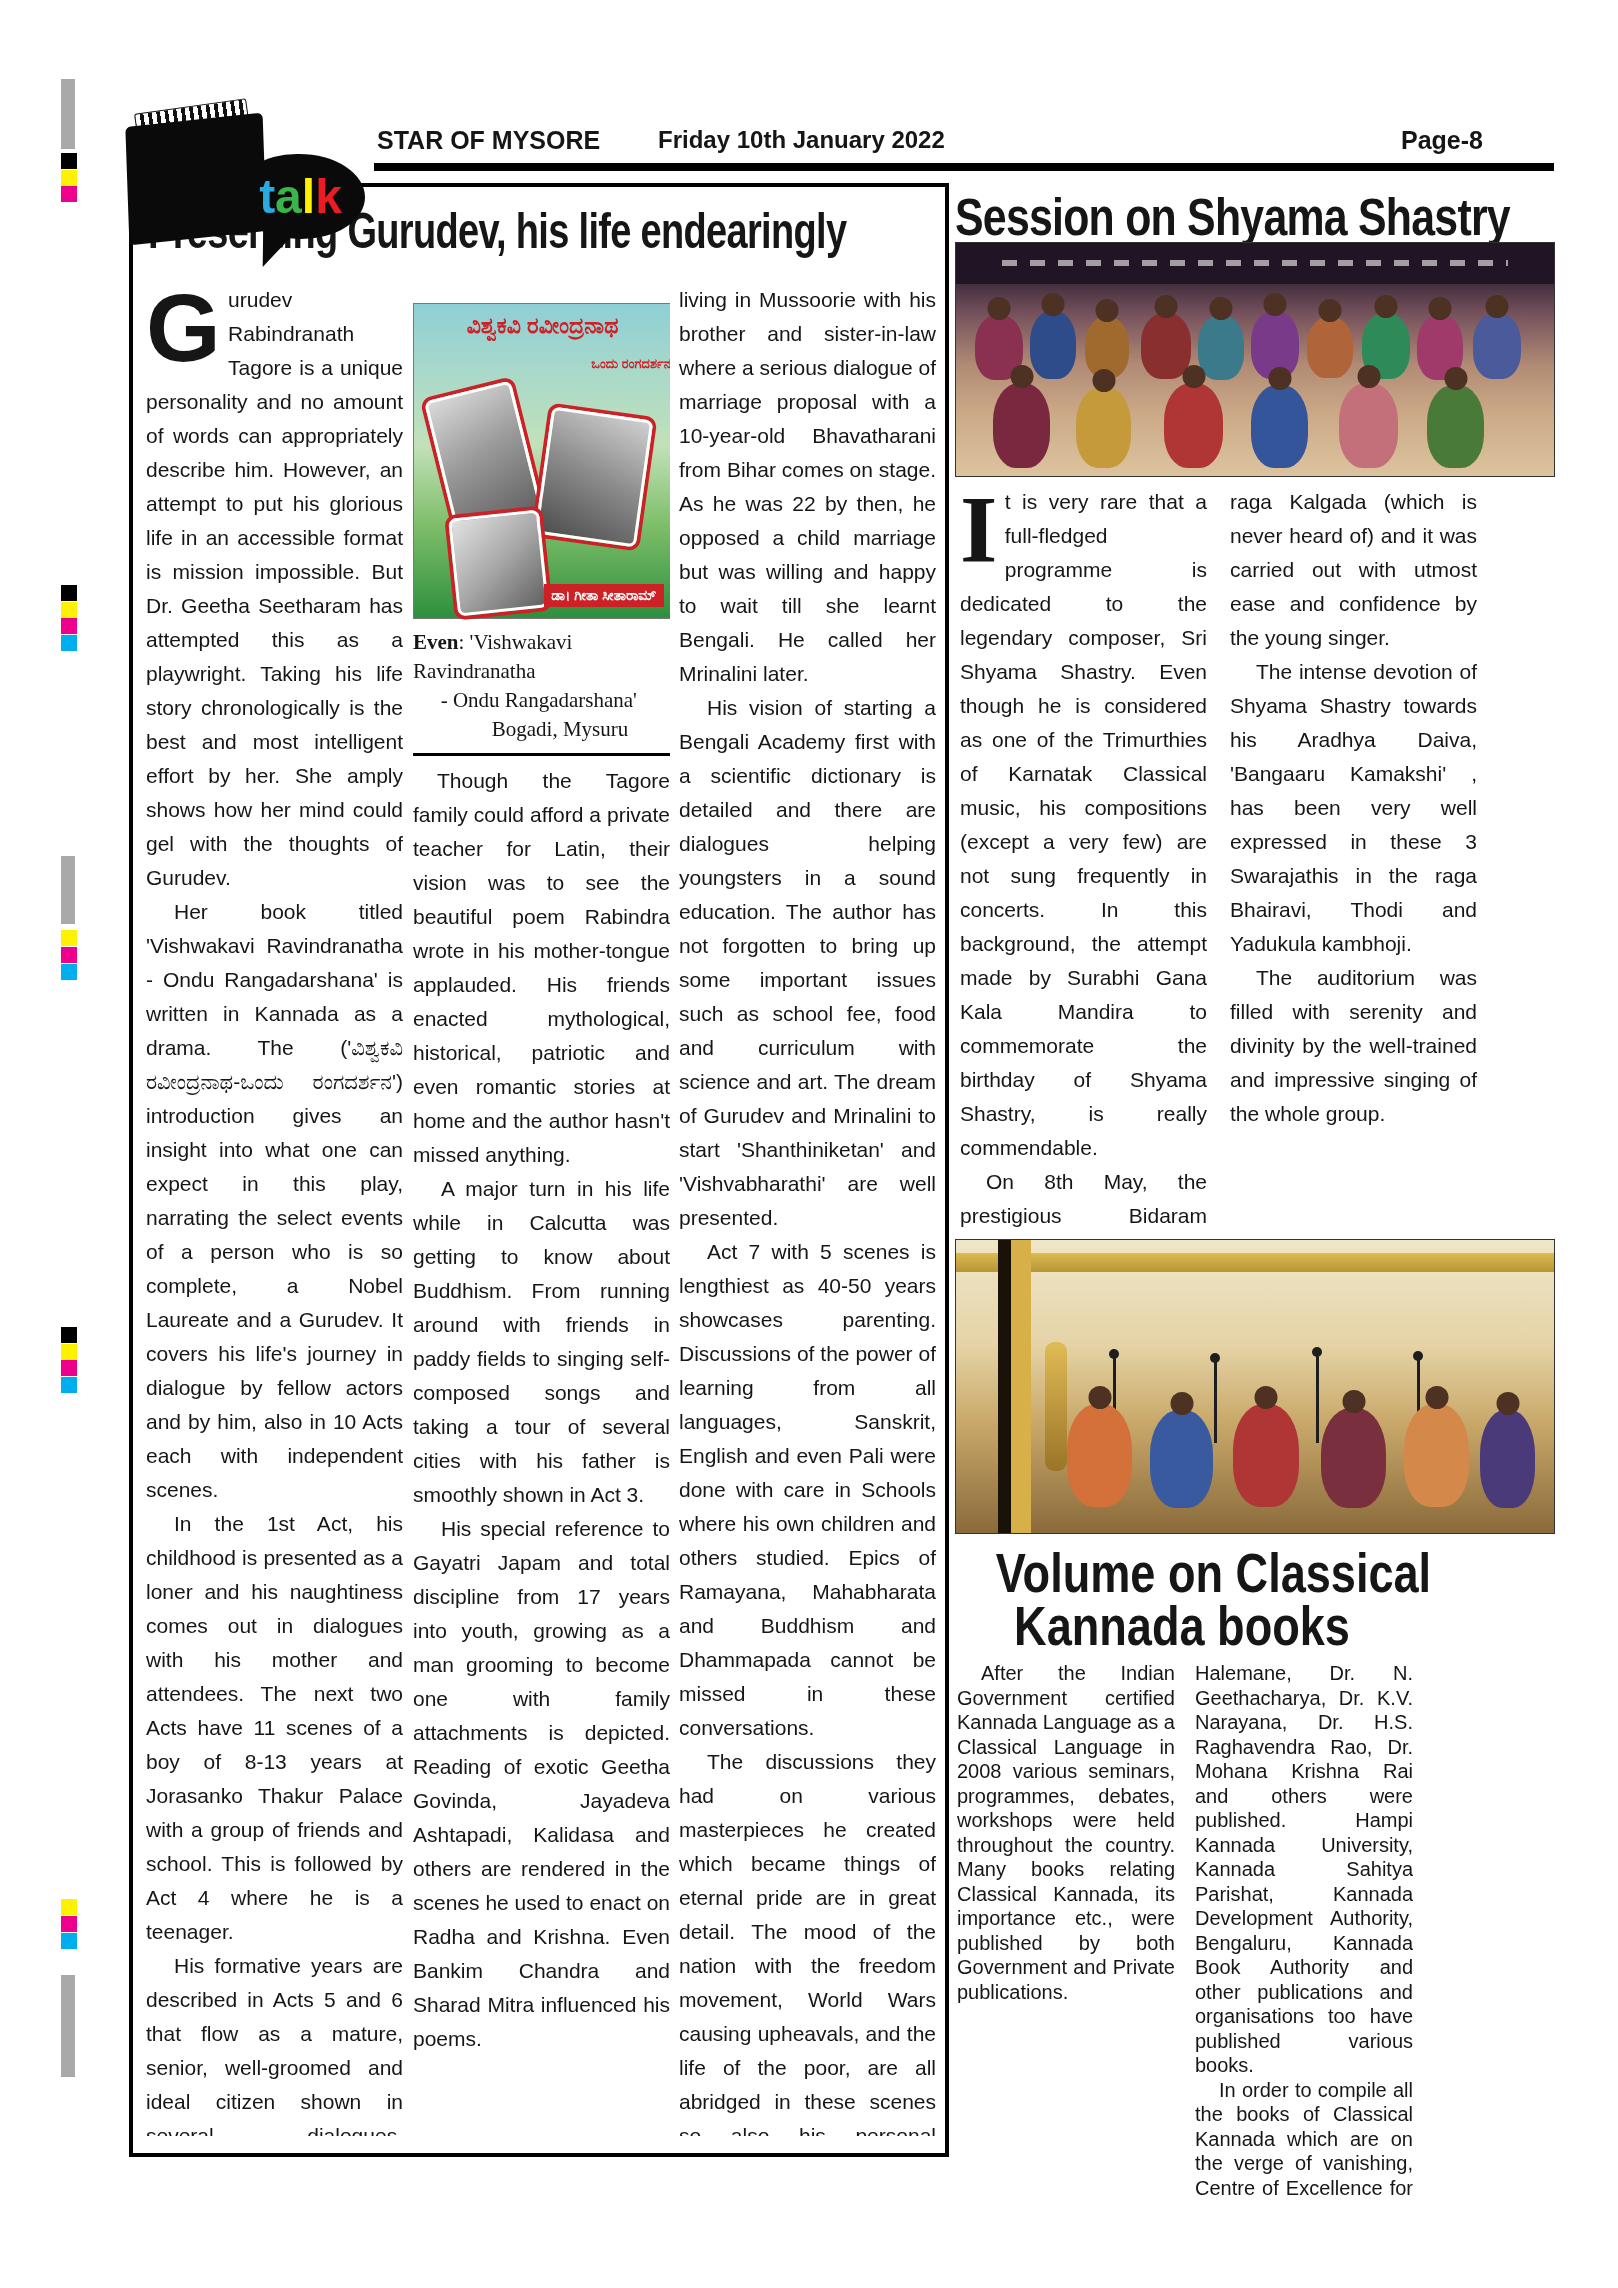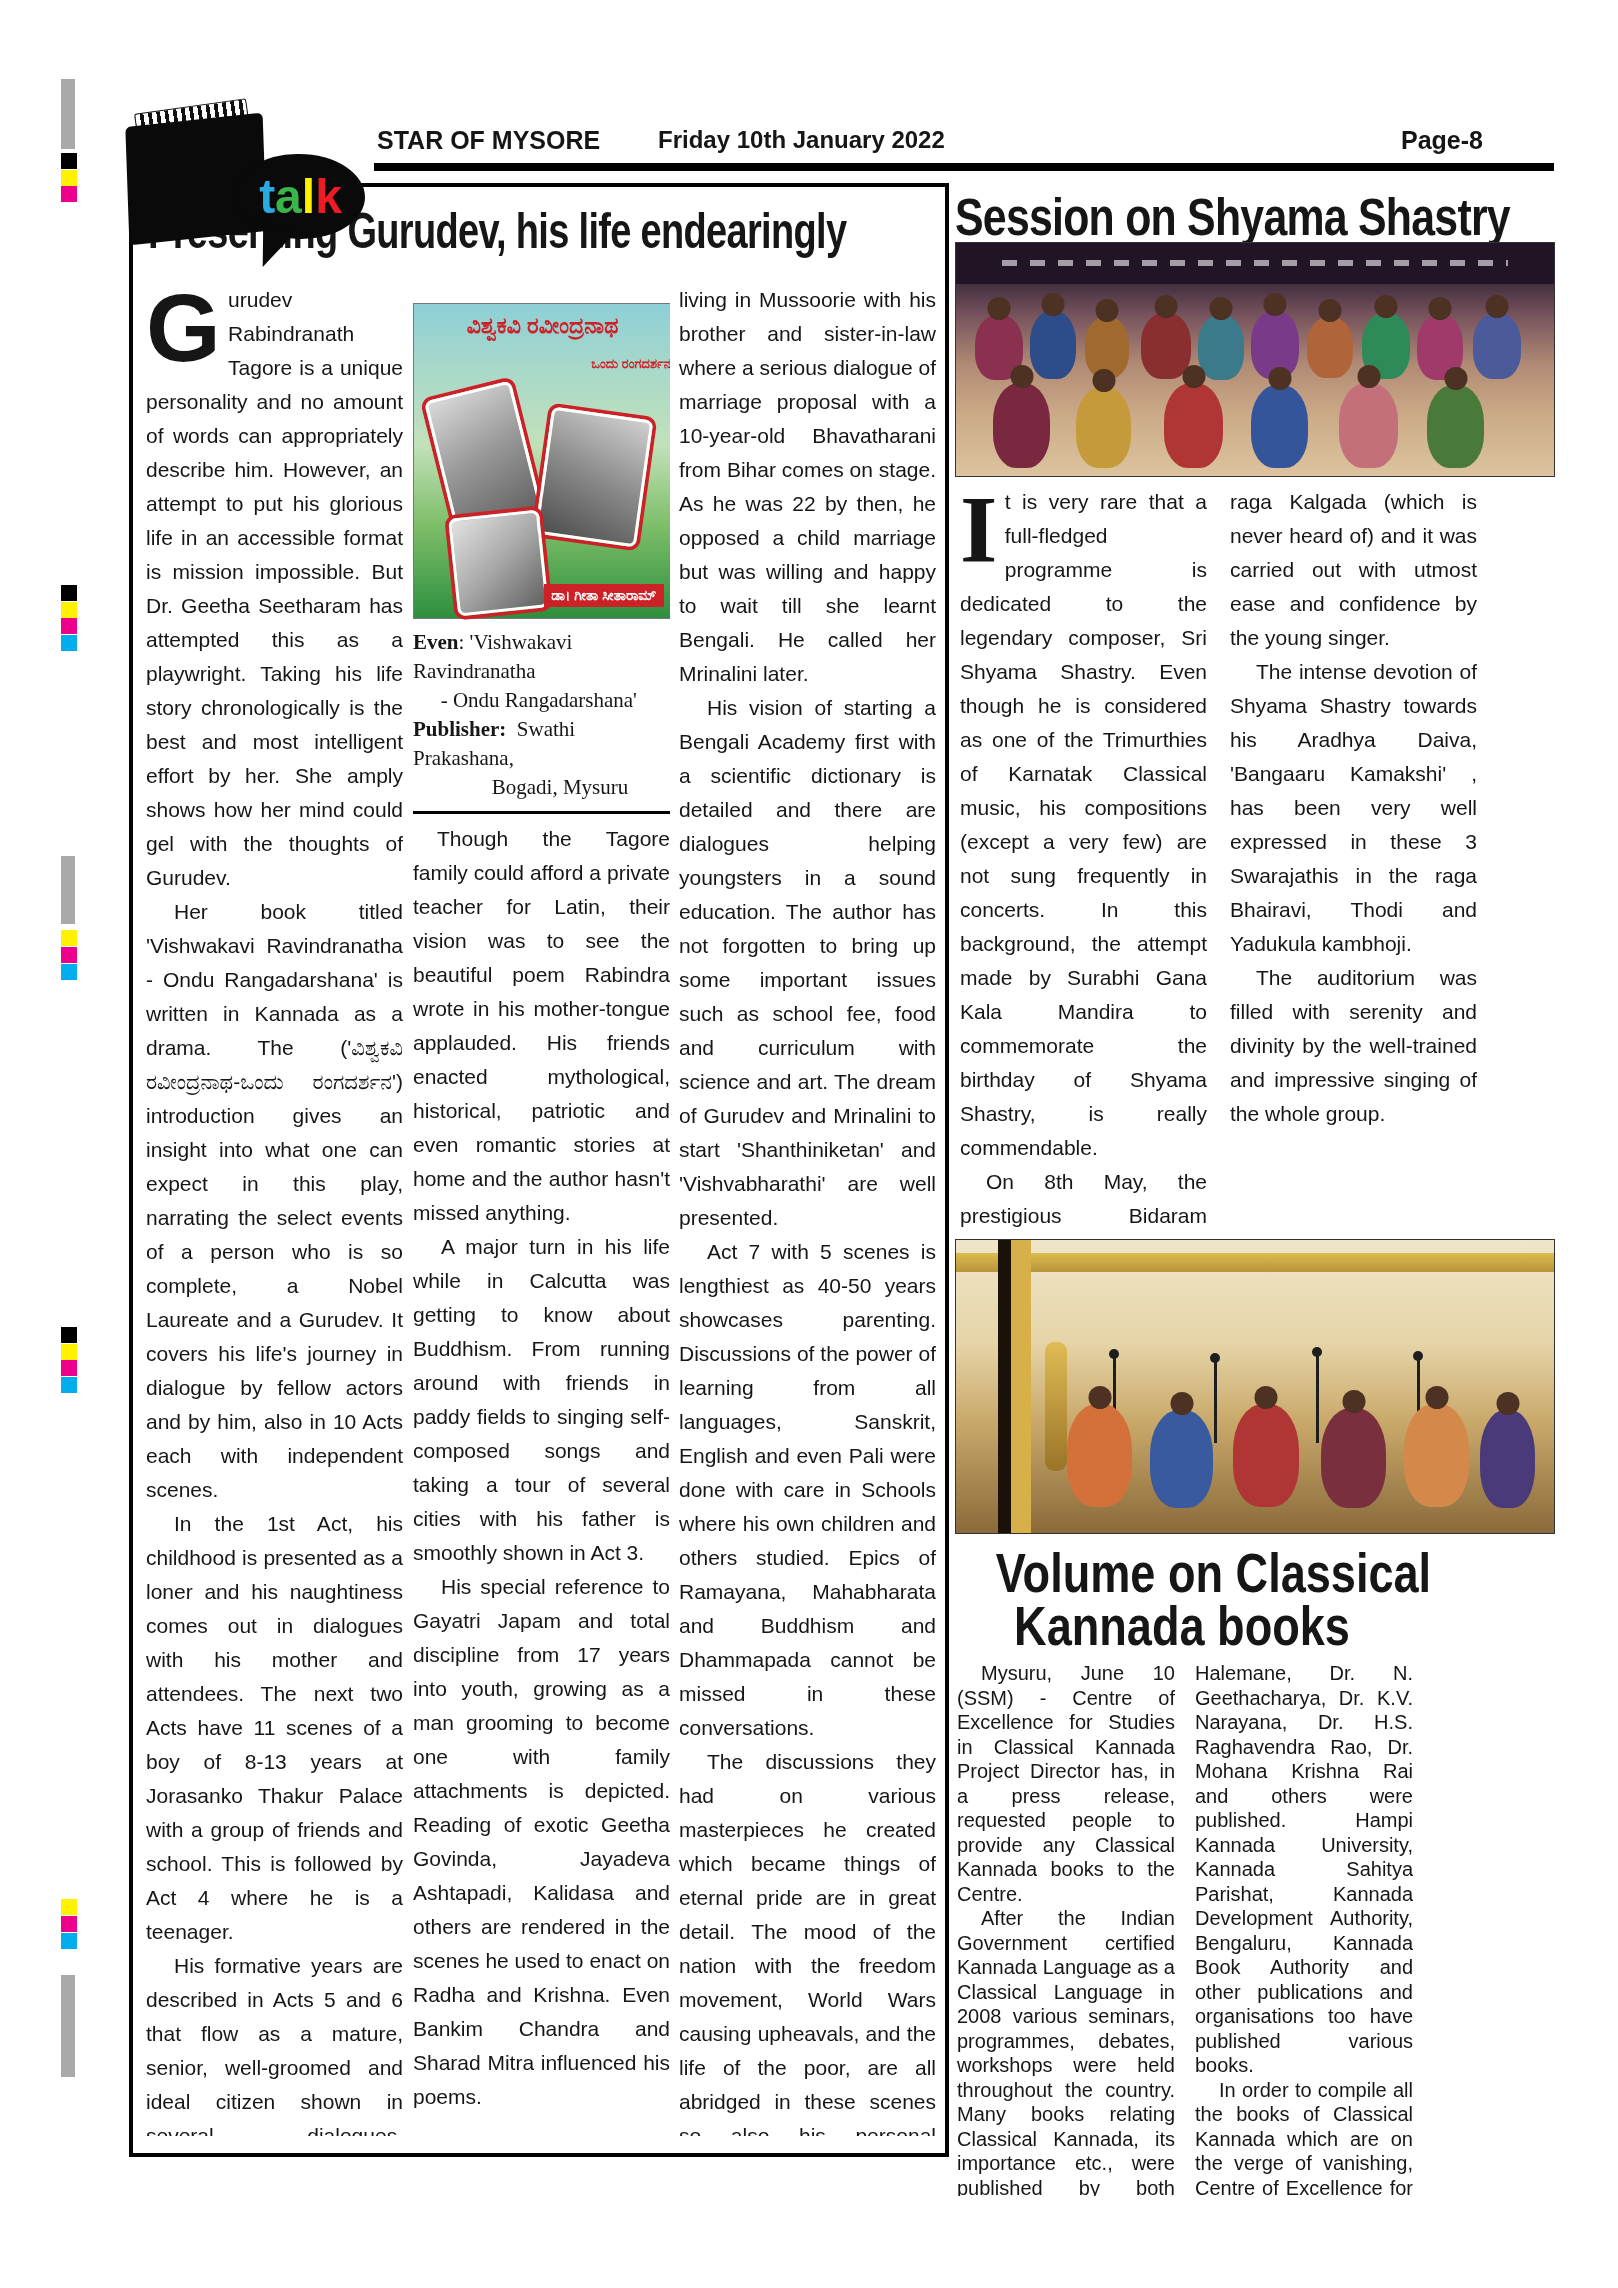--- a/index.html
+++ b/index.html
@@ -141,21 +141,20 @@
                     background:linear-gradient(160deg,#d9d9d9 0%,#9a9a9a 45%,#5c5c5c 100%);"></div>
         <div class="cphoto" style="left:129px;top:109px;width:96px;height:122px;transform:rotate(8deg);
                     background:linear-gradient(200deg,#cfcfcf 0%,#8a8a8a 50%,#4e4e4e 100%);"></div>
         <div class="cphoto" style="left:39px;top:210px;width:85px;height:92px;transform:rotate(-6deg);
                     background:linear-gradient(140deg,#e2e2e2 0%,#a8a8a8 50%,#616161 100%);"></div>
         <div class="cover-band">ಡಾ। ಗೀತಾ ಸೀತಾರಾಮ್</div>
       </div>
       <div class="caption">
         <div><span class="lbl">Even</span><span>: 'Vishwakavi Ravindranatha</span></div>
         <div class="cap-right">- Ondu Rangadarshana'</div>
-        <div><span class="lbl">Publisher:</span>&nbsp;&nbsp;<span>Swathi Prakashana,</span></div>
         <div class="cap-center">Bogadi, Mysuru</div>
       </div>
       <hr class="cap-rule">
       <p class="np" style="text-indent:24px;">Though the Tagore family could afford a private teacher for Latin, their vision was to see the beautiful poem Rabindra wrote in his mother-tongue applauded. His friends enacted mythological, historical, patriotic and even romantic stories at home and the author hasn't missed anything.</p>
       <p>A major turn in his life while in Calcutta was getting to know about Buddhism. From running around with friends in paddy fields to singing self-composed songs and taking a tour of several cities with his father is smoothly shown in Act 3.</p>
       <p>His special reference to Gayatri Japam and total discipline from 17 years into youth, growing as a man grooming to become one with family attachments is depicted. Reading of exotic Geetha Govinda, Jayadeva Ashtapadi, Kalidasa and others are rendered in the scenes he used to enact on Radha and Krishna. Even Bankim Chandra and Sharad Mitra influenced his poems.</p>
 
     </div>
 
     <div class="col" style="left:546px;">
@@ -219,21 +218,20 @@
     <div class="person" style="left:448px;top:164px;width:65px;height:103px;background:#d4894a;"></div>
     <div class="person" style="left:524px;top:170px;width:55px;height:98px;background:#4a3a7a;"></div>
   </div>
 
   <div class="volume-headline">
     <div>Volume on Classical</div>
     <div>Kannada books</div>
   </div>
 
   <div class="vcol" style="left:957px;">
-    <p>Mysuru, June 10 (SSM) - Centre of Excellence for Studies in Classical Kannada Project Director has, in a press release, requested people to provide any Classical Kannada books to the Centre.</p>
     <p>After the Indian Government certified Kannada Language as a Classical Language in 2008 various seminars, programmes, debates, workshops were held throughout the country. Many books relating Classical Kannada, its importance etc., were published by both Government and Private publications.</p>
 
   </div>
   <div class="vcol" style="left:1195px;">
     <p class="np">Halemane, Dr. N. Geethacharya, Dr. K.V. Narayana, Dr. H.S. Raghavendra Rao, Dr. Mohana Krishna Rai and others were published. Hampi Kannada University, Kannada Sahitya Parishat, Kannada Development Authority, Bengaluru, Kannada Book Authority and other publications and organisations too have published various books.</p>
     <p>In order to compile all the books of Classical Kannada which are on the verge of vanishing, Centre of Excellence for Studies in Classical Kannada will collect books and publish a comprehensive volume of Classical Kannada books.</p>
   </div>
 
 </div>
 

